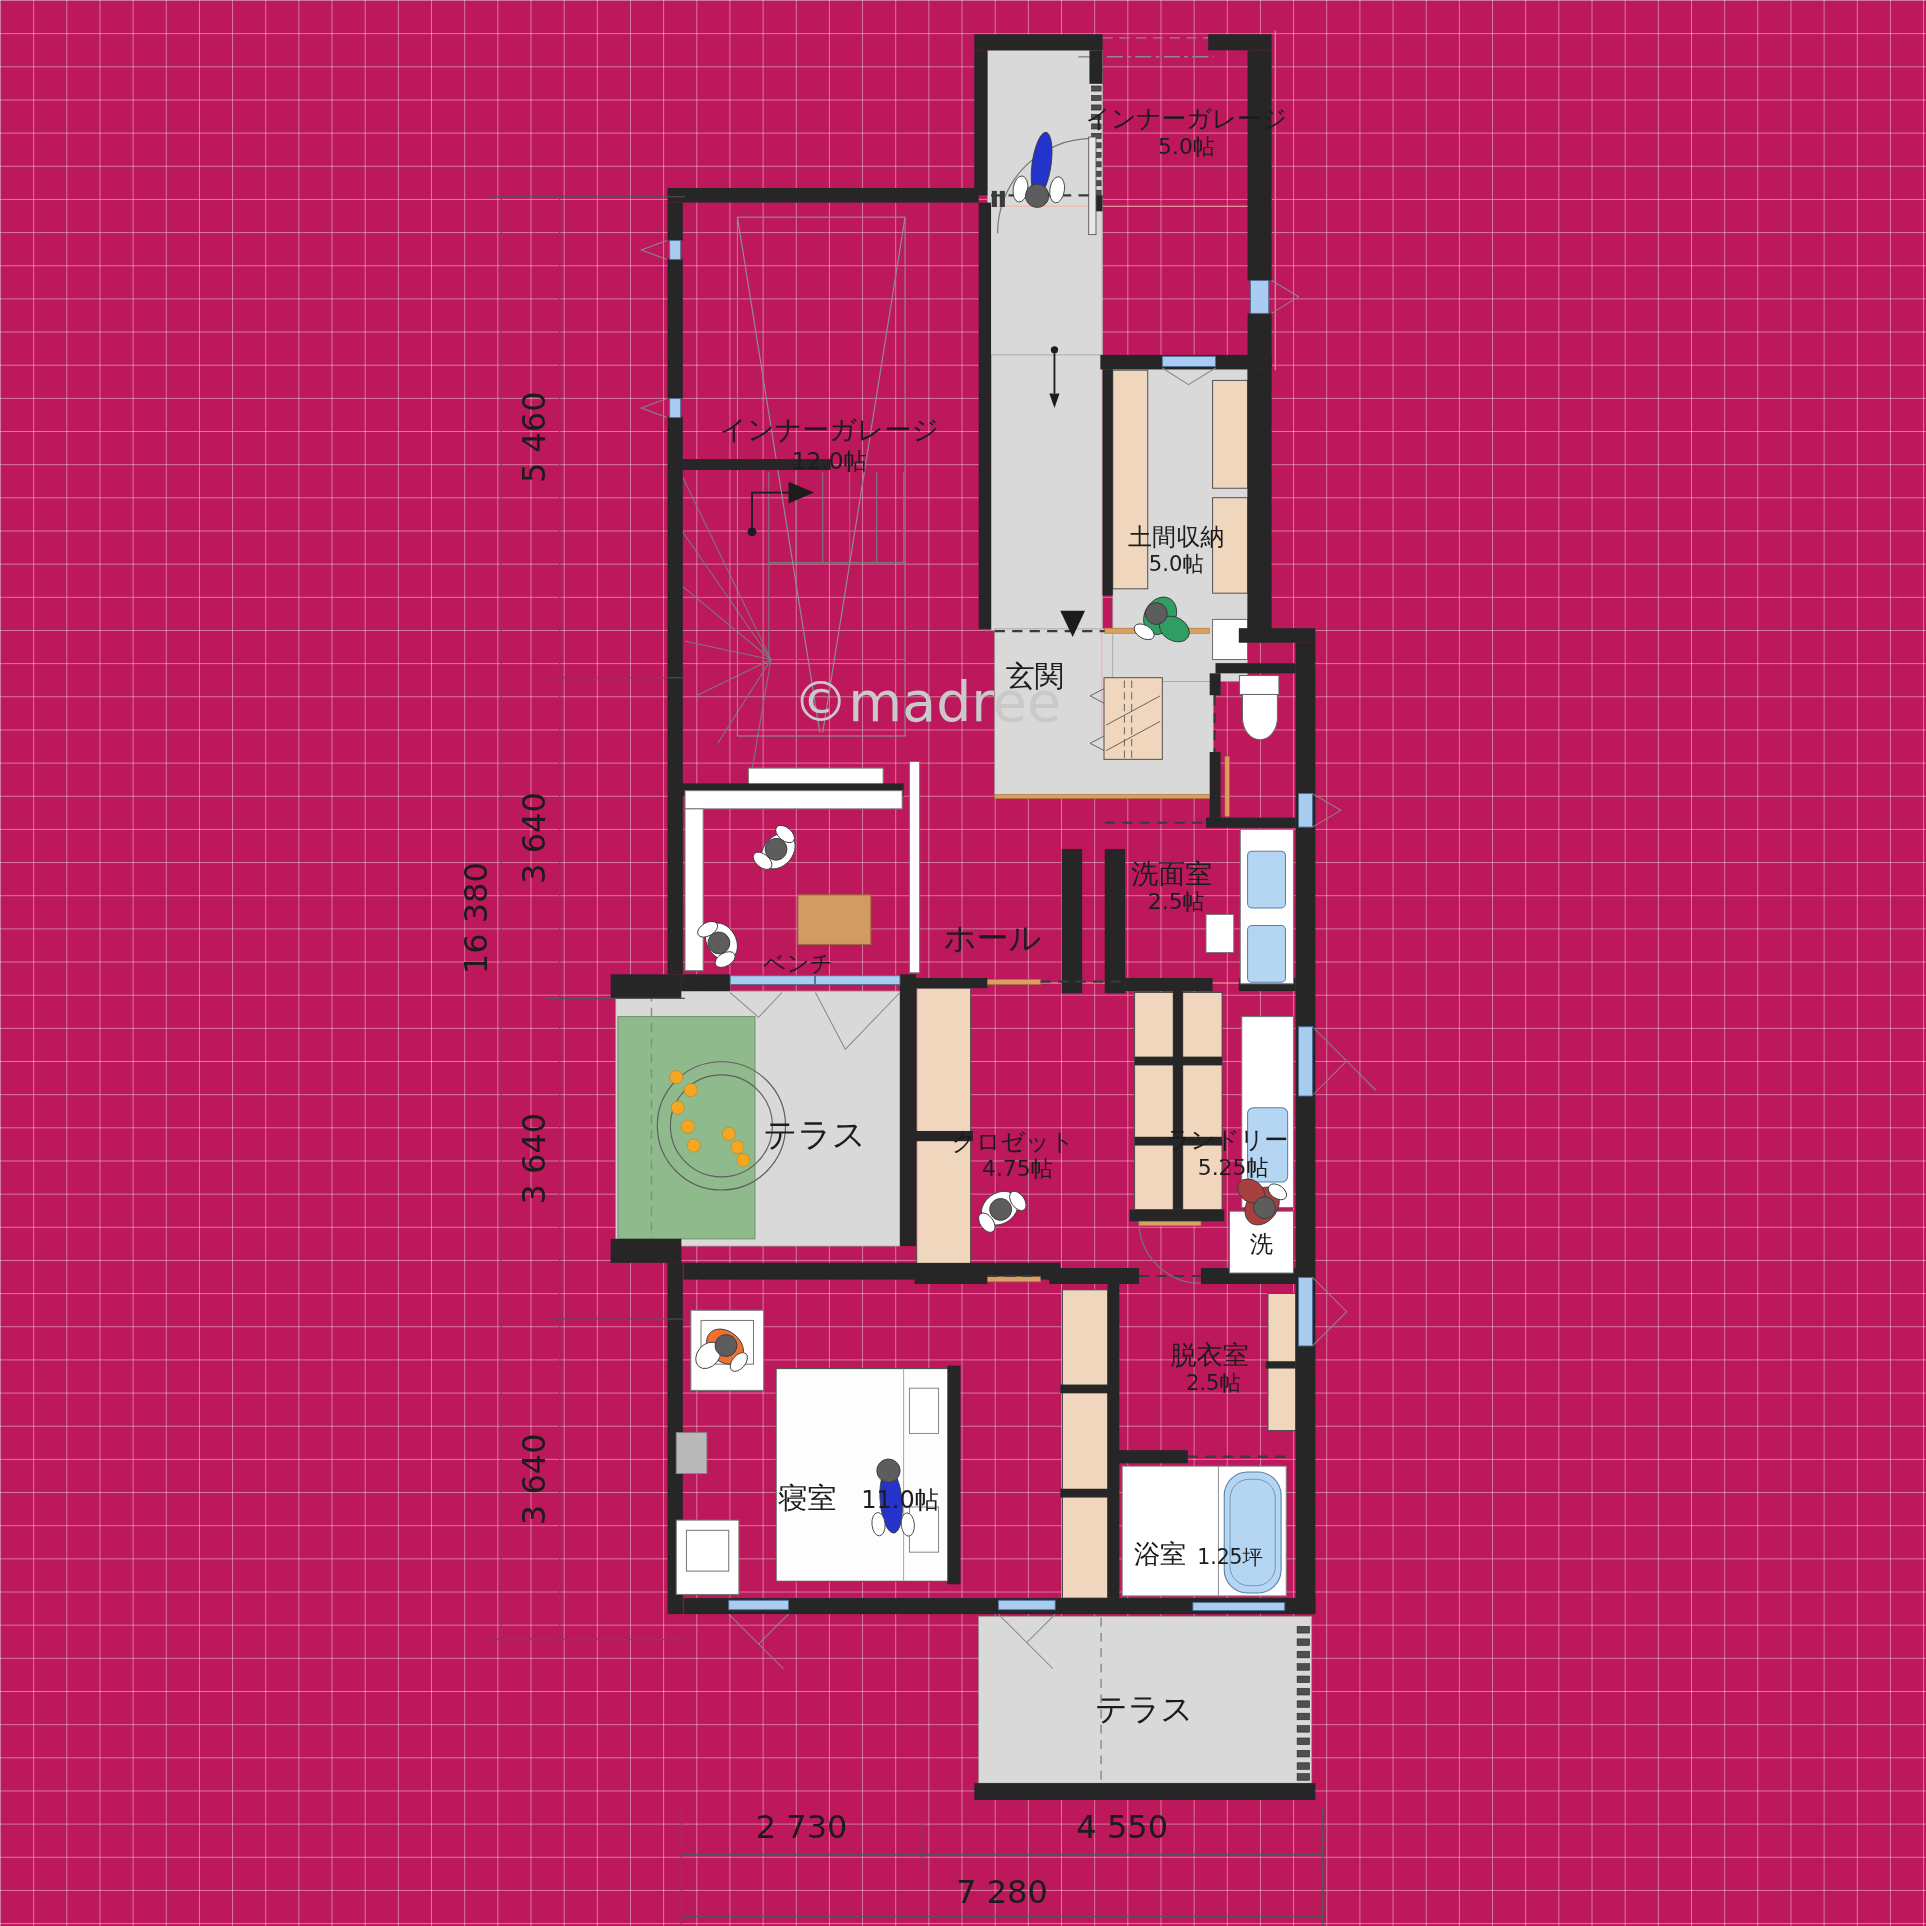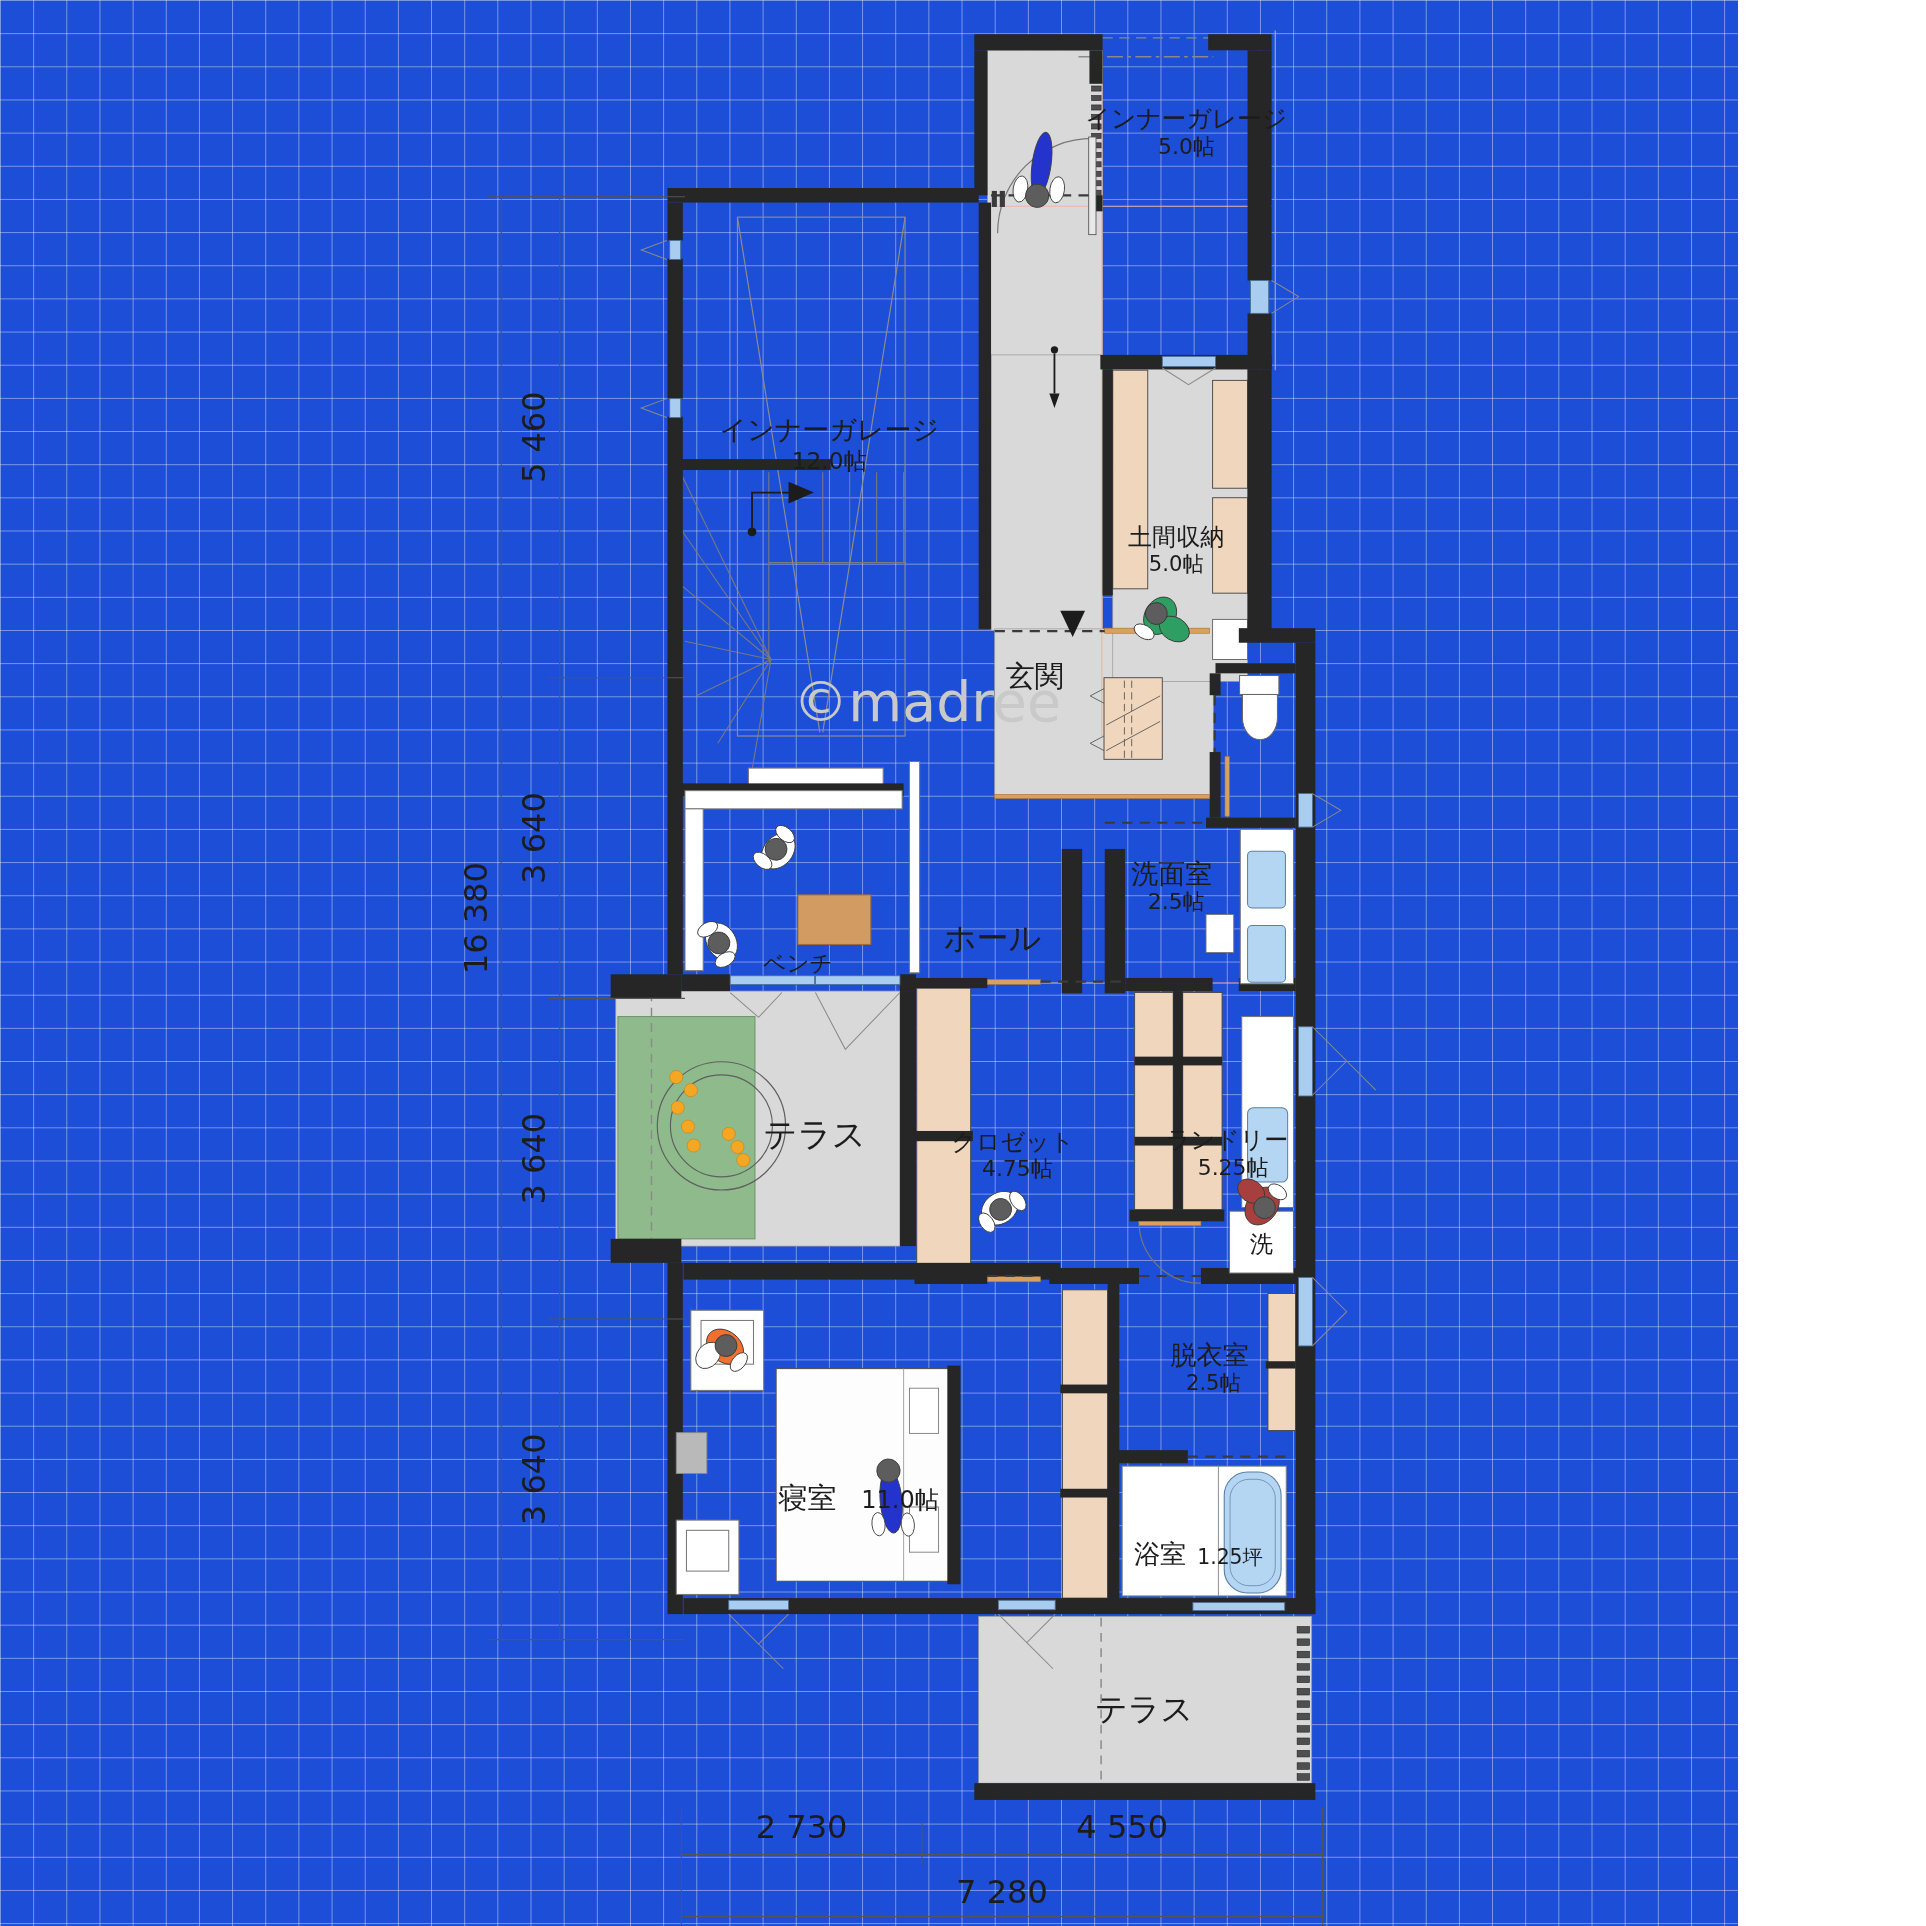--- a/index.html
+++ b/index.html
@@ -1,17 +1,17 @@
 <!DOCTYPE html>
 <html style="font-size:11.7px"><head>
 <meta charset="utf-8">
 <style>
   html,body{margin:0;padding:0;background:#ffffff;}
   body{font-family:"DejaVu Sans","Liberation Sans",sans-serif;}
-  .stage{position:relative;width:1738px;height:1926px;background:#1d4ed8;overflow:hidden;}
+  .stage{position:relative;width:1926px;height:1926px;background:#be185d;overflow:hidden;}
   svg{display:block}
   text{fill:#1c1c1c;}
   .roomlabel{font-weight:500;}
   .dimtext{fill:#222;}
   .wm{fill:#c9c9c9;font-weight:500;}
 </style>
 </head>
 <body>
 
 <div class="stage">

